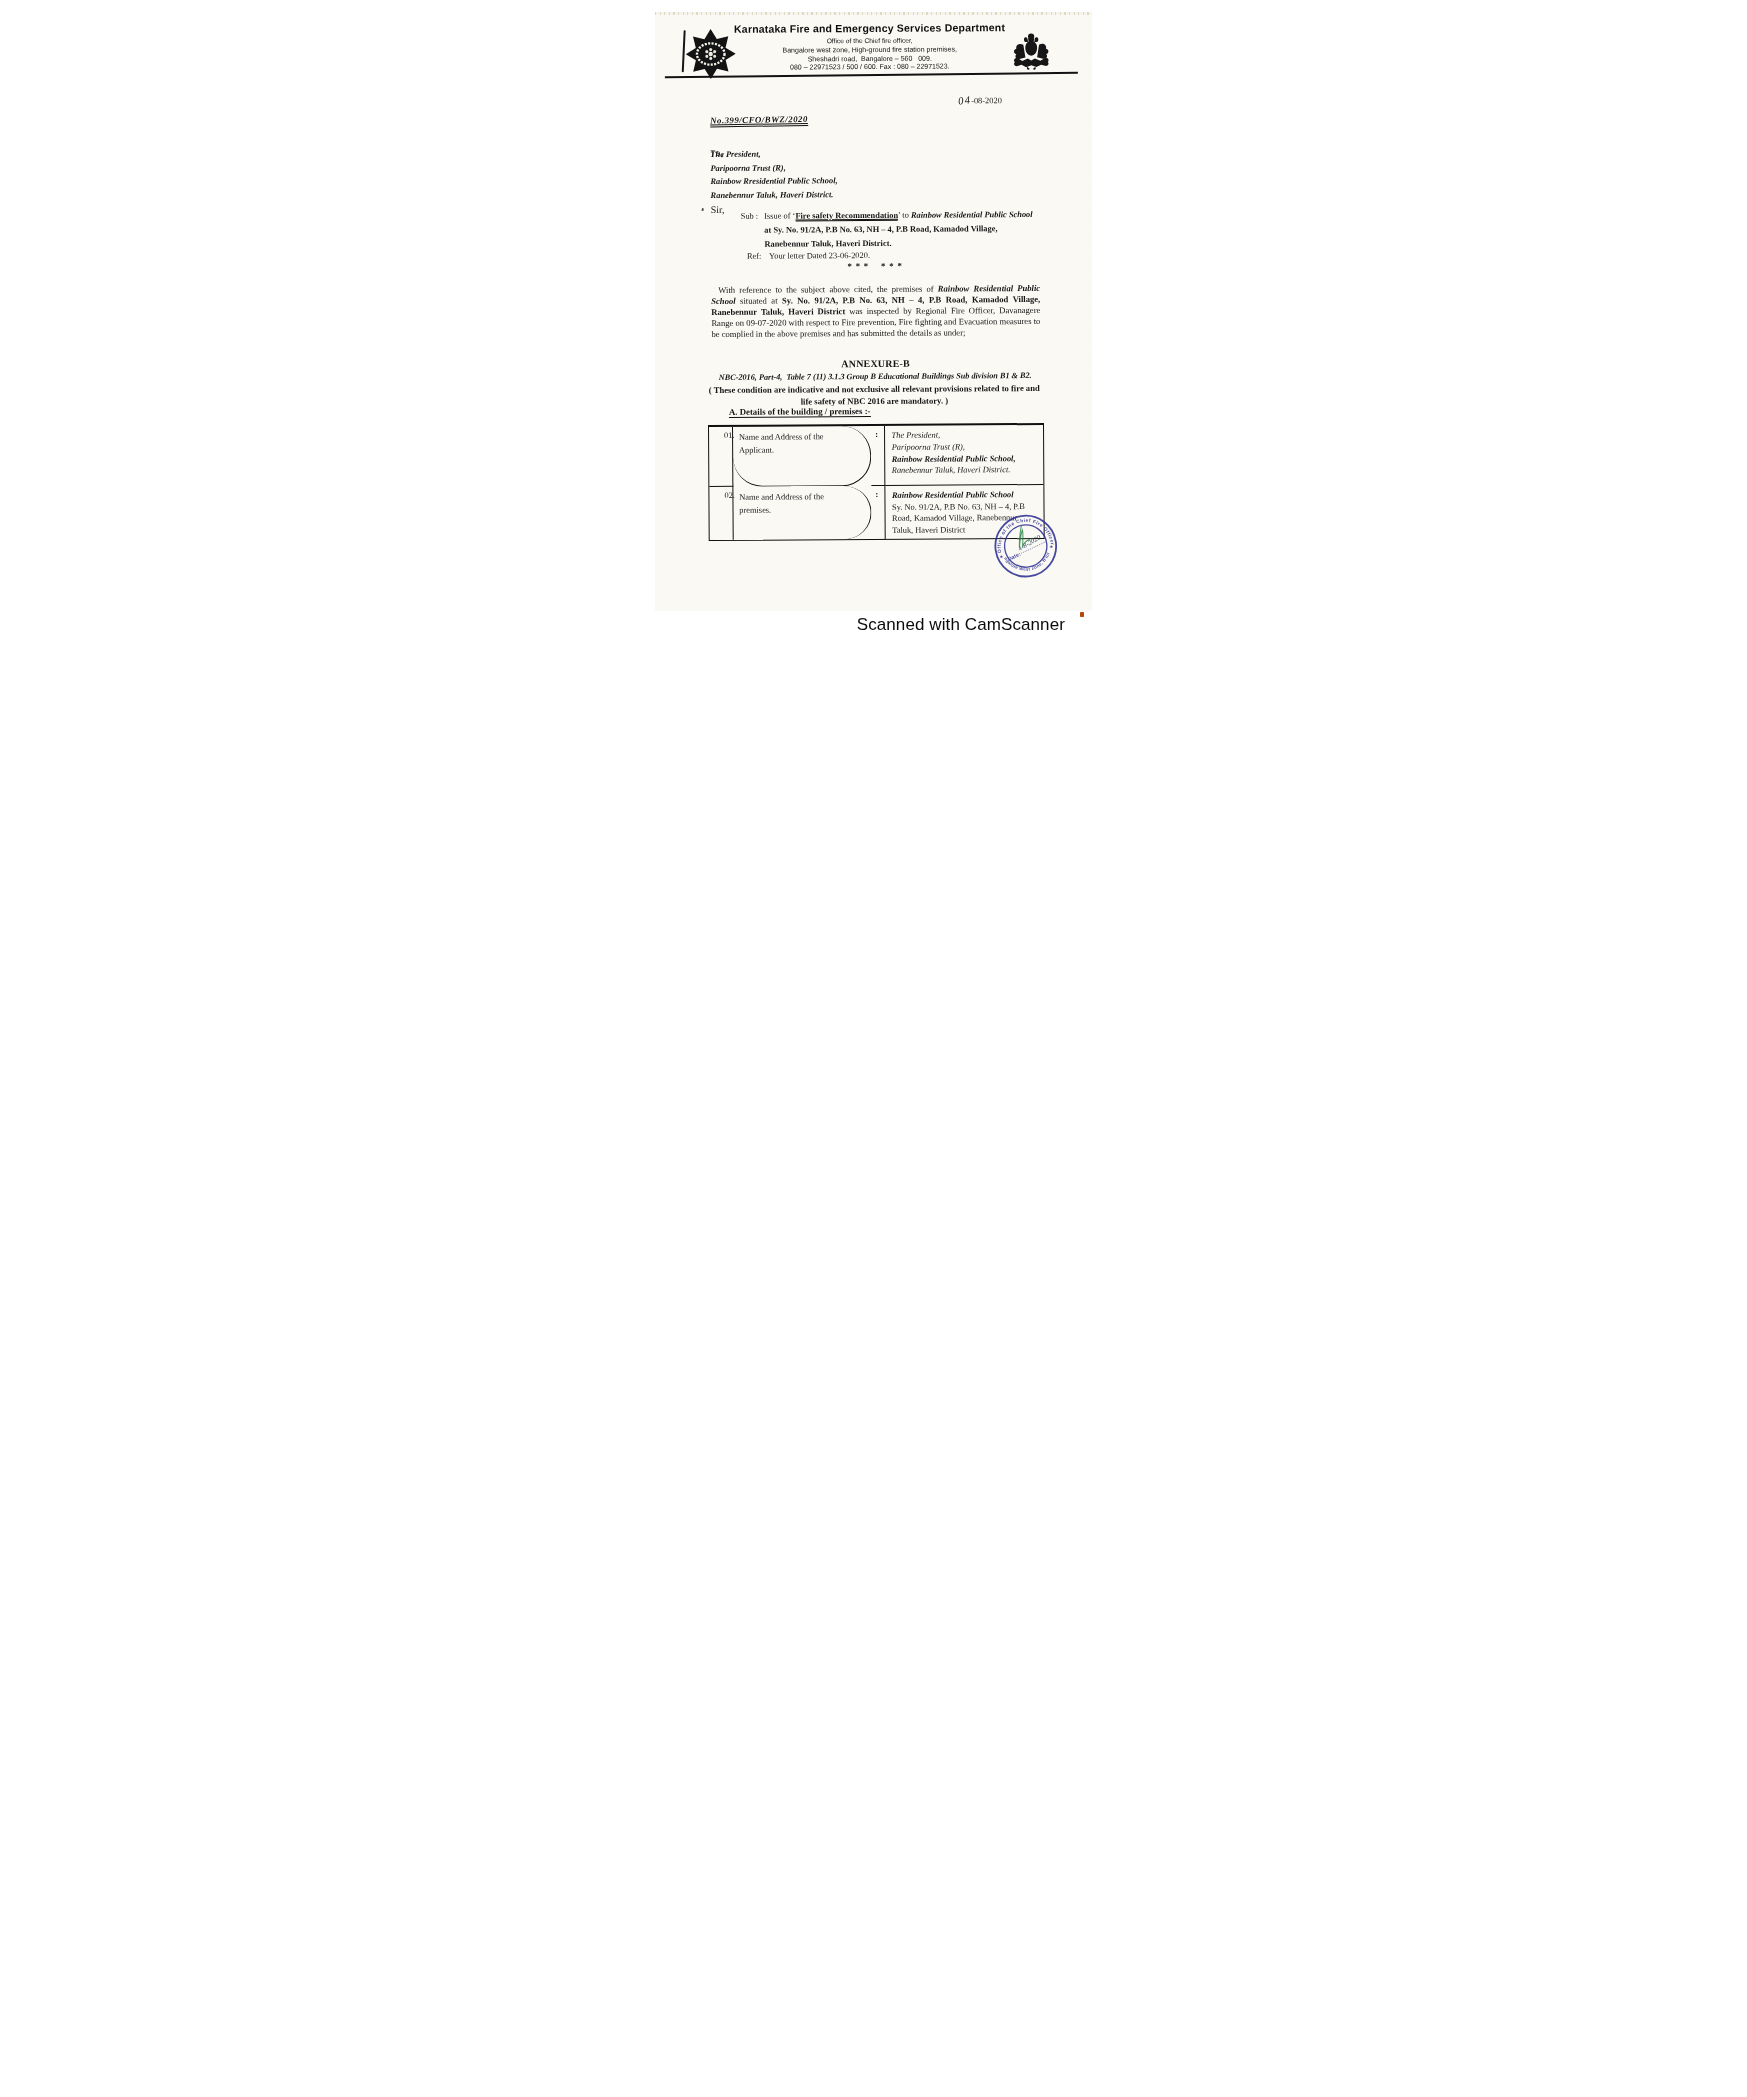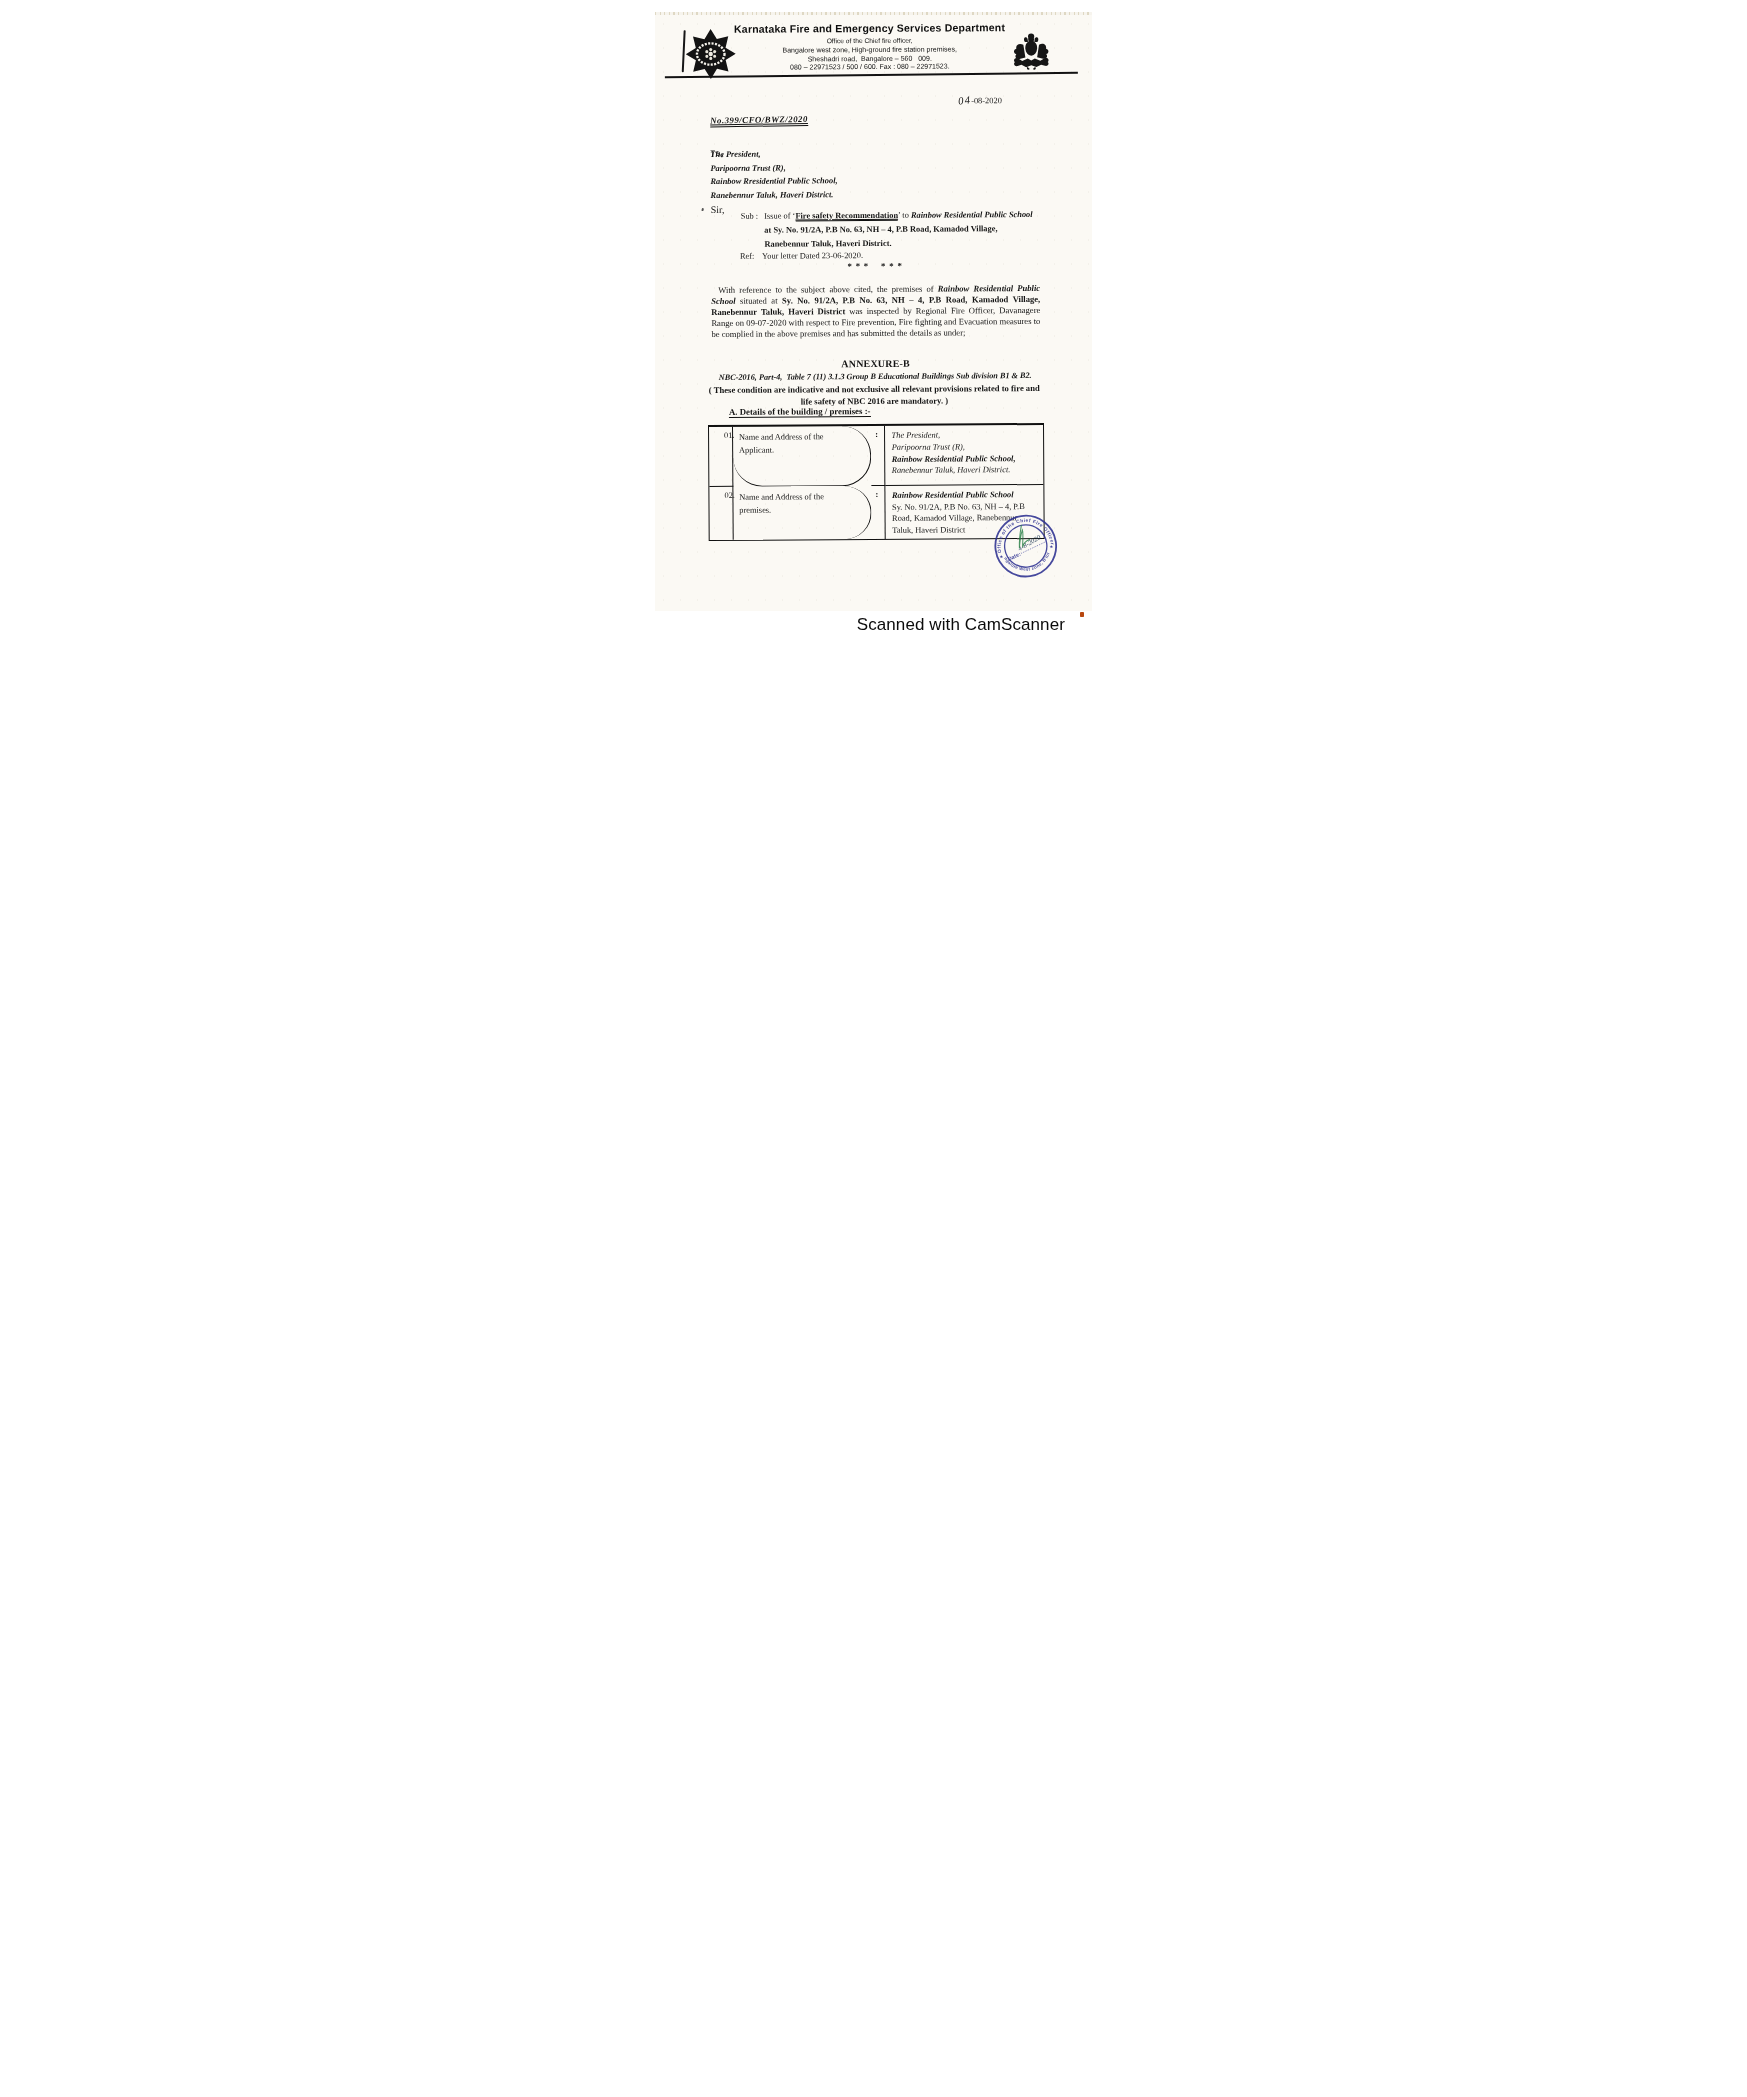--- a/index.html
+++ b/index.html
@@ -42,21 +42,21 @@
 
   
   .sub-block{position:absolute;left:86px;top:197px;width:300px;font-size:8.4px;line-height:14px;}
   .sub-label{position:absolute;left:0;top:0;}
   .sub-text{margin-left:23.5px;width:277px;}
   .u-thick{font-weight:bold;text-decoration:underline;border-bottom:1.5px solid #0e0e0e;padding-bottom:0.4px;}
   .bi{font-weight:bold;font-style:italic;}
   .bd{font-weight:bold;}
   .it{font-style:italic;}
 
-  .ref-line{position:absolute;left:85px;top:239px;font-size:8.4px;}
+  .ref-line{position:absolute;left:92px;top:239px;font-size:8.4px;}
   .ref-label{display:inline-block;width:22px;}
   .stars{position:absolute;left:56px;top:249px;width:328px;text-align:center;font-size:8.8px;font-weight:bold;letter-spacing:0.8px;}
 
   
   .body-par{position:absolute;left:56px;top:272px;width:329px;font-size:8.6px;line-height:11px;
     text-align:justify;text-indent:7.1px;}
 
   
   .annex-title{position:absolute;left:56px;top:346px;width:328px;text-align:center;font-size:10px;font-weight:bold;letter-spacing:0.2px;}
   .nbc-line{position:absolute;left:46px;top:360px;width:347px;text-align:center;font-size:8.2px;font-weight:bold;font-style:italic;}

